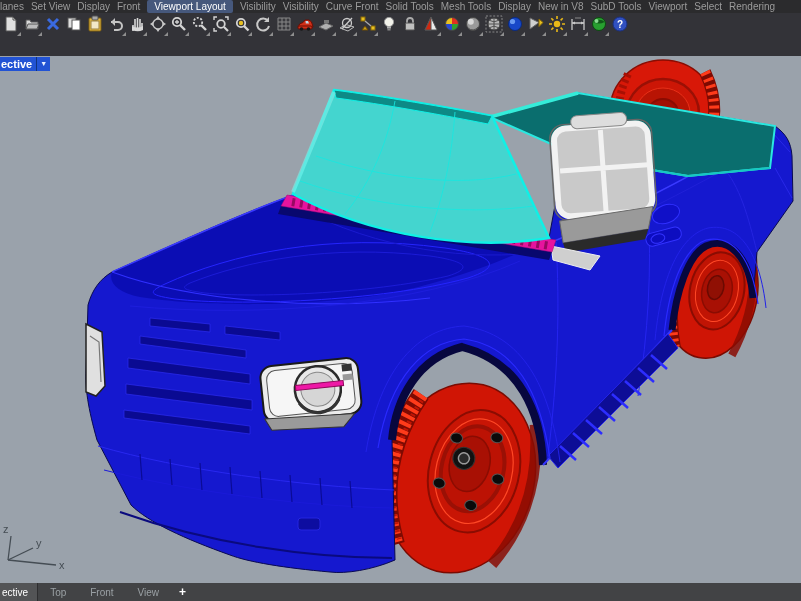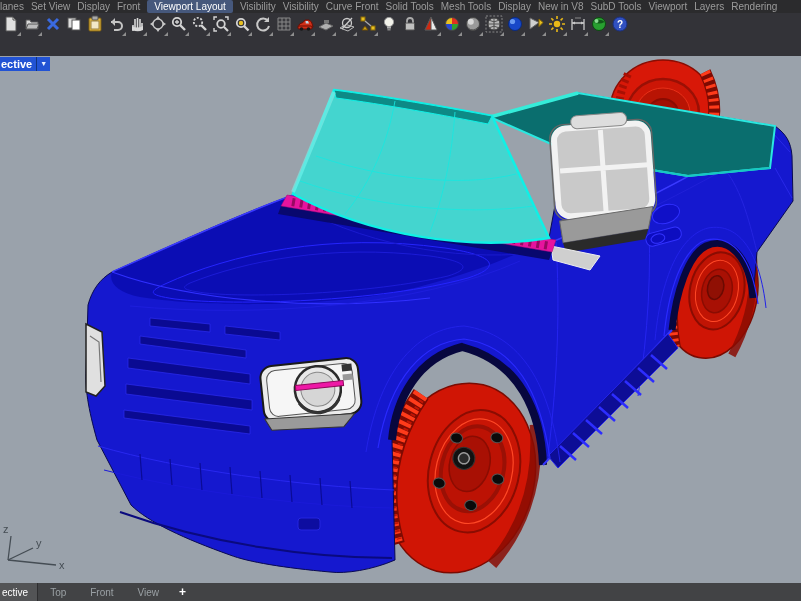--- a/index.html
+++ b/index.html
@@ -67,21 +67,21 @@
   <span class="menu-item active">Viewport Layout</span>
   <span class="menu-item">Visibility</span>
   <span class="menu-item">Visibility</span>
   <span class="menu-item">Curve Front</span>
   <span class="menu-item">Solid Tools</span>
   <span class="menu-item">Mesh Tools</span>
   <span class="menu-item">Display</span>
   <span class="menu-item">New in V8</span>
   <span class="menu-item">SubD Tools</span>
   <span class="menu-item">Viewport</span>
-  <span class="menu-item">Layers</span>
+  <span class="menu-item">Select</span>
   <span class="menu-item">Rendering</span>
 
 </div>
 
 <div class="toolbar">
   <span class="tbi fly">
       <svg viewBox="0 0 18 18">
         <path d="M4 2h7l3 3v11H4z" fill="#e0e0e0" stroke="#555"></path>
         <path d="M11 2v3h3" fill="none" stroke="#555"></path>
       </svg>

